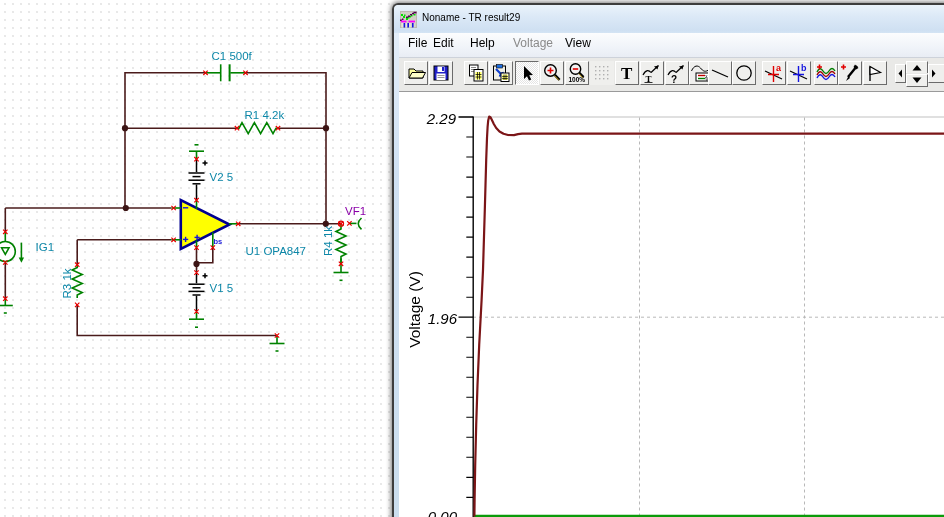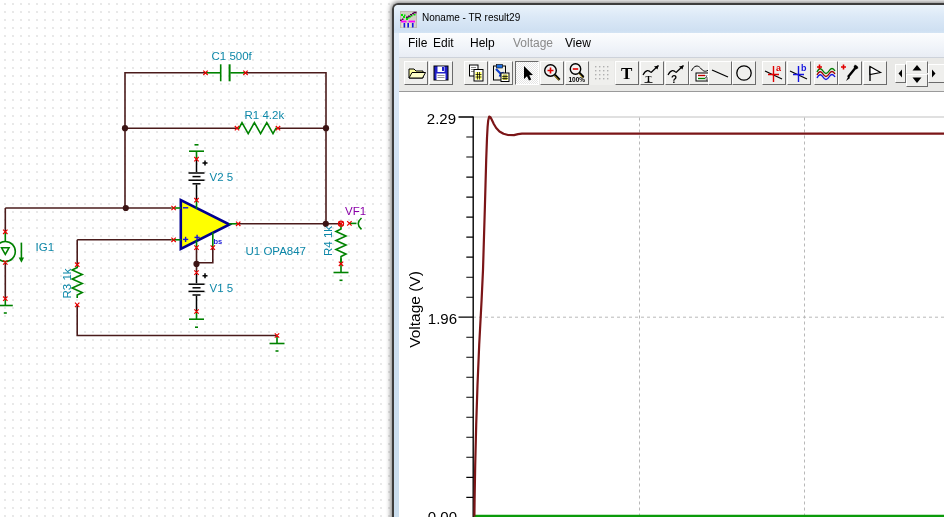--- a/index.html
+++ b/index.html
@@ -19,21 +19,21 @@
   background:linear-gradient(#fcfdfe,#eef2f8 70%,#e9edf4);border-bottom:1px solid #cdd2da;}
 .mi{position:absolute;top:3px;font-size:12px;color:#000;}
 #toolbar{position:absolute;left:399px;top:58px;width:545px;height:33px;
   background:#e9e9e7;border-bottom:1px solid #9a9a9a;}
 .tb{position:absolute;top:61px;width:22px;height:22px;background:#efefed;
   border:1px solid;border-color:#ffffff #6b6b6b #6b6b6b #ffffff;z-index:5;}
 .tbp{background-image:conic-gradient(#ffffff 25%,#e4e4e4 0 50%,#ffffff 0 75%,#e4e4e4 0);
   background-size:2px 2px;border-color:#6b6b6b #ffffff #ffffff #6b6b6b;}
 .tb svg{position:absolute;left:0;top:0;}
 #plot{position:absolute;left:399px;top:92px;width:545px;height:425px;background:#fff;z-index:2;}
-.albl{position:absolute;z-index:40;font-size:15px;color:#000;width:44px;text-align:right;}
+.albl{position:absolute;z-index:40;font-style:italic;font-size:15px;color:#000;width:44px;text-align:right;}
 #vlab{position:absolute;z-index:40;left:364px;top:301px;width:100px;height:17px;font-size:15.5px;color:#000;
   transform:rotate(-90deg);text-align:center;}
 </style></head><body>
 
 <svg id="schem" style="position:absolute;left:0;top:0;z-index:1" width="400" height="517" viewBox="0 0 400 517">
 <g stroke="#4a1b1b" stroke-width="1.6" fill="none">
   <path d="M125,72.8 H205"></path>
       <path d="M246,72.8 H326"></path>
   <path d="M125,72 V208.8"></path>
   <path d="M125,128.2 H236.5"></path>

